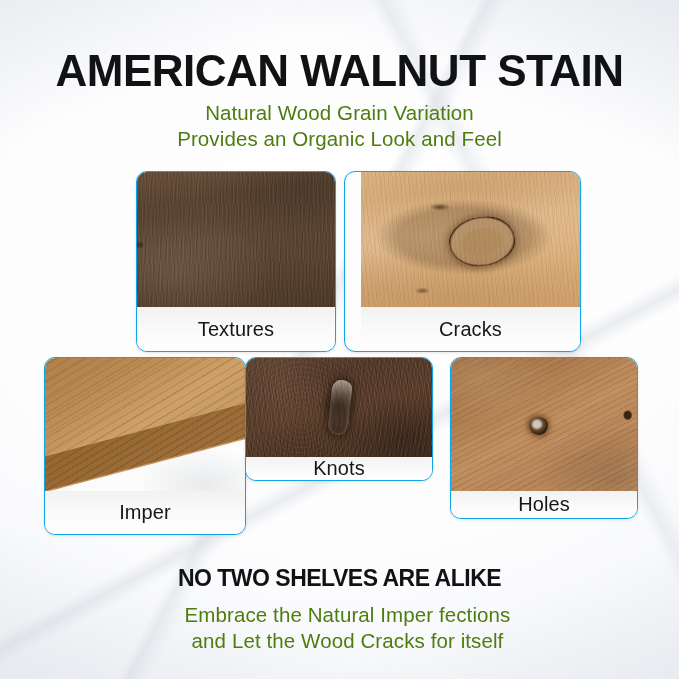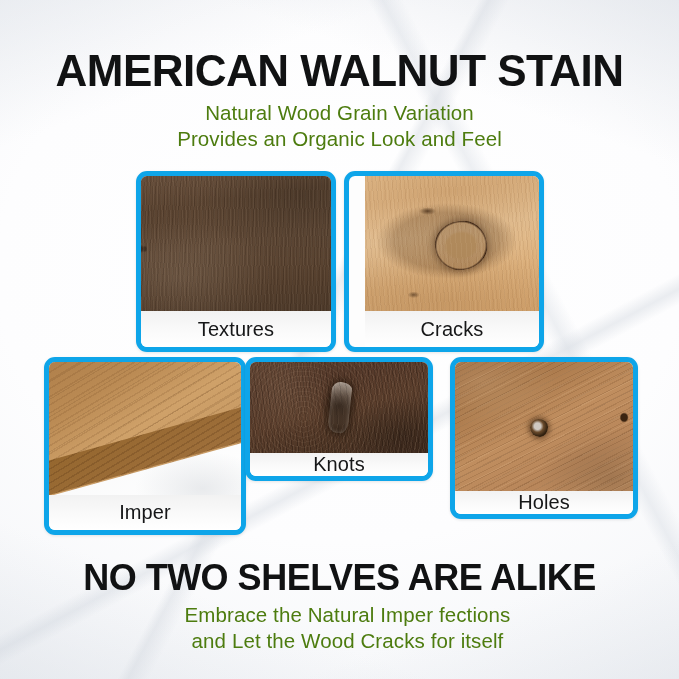--- a/index.html
+++ b/index.html
@@ -47,49 +47,49 @@
     text-align:center;
     font-size:20.5px;
     line-height:26px;
     color:#4d7c0f;
     font-weight:300;
     letter-spacing:.1px;
     white-space:nowrap;
   }
   #subtitle { position:absolute; top:100px; left:0; right:0; }
 
-  #title-bottom { position:absolute; top:558px; left:0; right:0; font-size:36px; line-height:40px; }
+  #title-bottom { position:absolute; top:558px; left:0; right:0; font-size:23px; line-height:40px; }
   #bottom-sub   { position:absolute; top:602px; left:16px; right:0; font-size:17.5px; line-height:23px; }
 
   
   .card {
     position:absolute;
     background:#fdfdfd;
-    border:5px solid #0ea5e9;
+    border:1px solid #0ea5e9;
     border-radius:11px;
     overflow:hidden;
     box-shadow:0 1px 3px rgba(0,0,0,.10);
     display:flex;
     flex-direction:column;
   }
   .thumb { position:relative; width:100%; overflow:hidden; }
   .thumb .tex { position:absolute; inset:0; }
   .label {
     flex:1;
     display:flex; align-items:center; justify-content:center;
     background:linear-gradient(180deg,#f2f2f2 0%,#fafafa 55%,#ffffff 100%);
     font-size:20px;
     color:#161718;
     letter-spacing:.1px;
     font-weight:400;
   }
 
   
   #card-textures { left:136px; top:171px; width:200px; height:181px; }
-  #card-cracks   { left:344px; top:171px; width:200px; height:181px;padding-left:16px; }
+  #card-cracks   { left:344px; top:171px; width:237px; height:181px;padding-left:16px; }
   #card-textures .thumb, #card-cracks .thumb { height:135px; }
 
   
   #card-rule  { left:44px;  top:357px; width:202px; height:178px; }
   #card-knots { left:245px; top:357px; width:188px; height:124px;justify-content:space-between; }
   #card-holes { left:450px; top:357px; width:188px; height:162px; }
   #card-rule .thumb, #card-knots .thumb, #card-holes .thumb { height:133px; }
 
   
 

